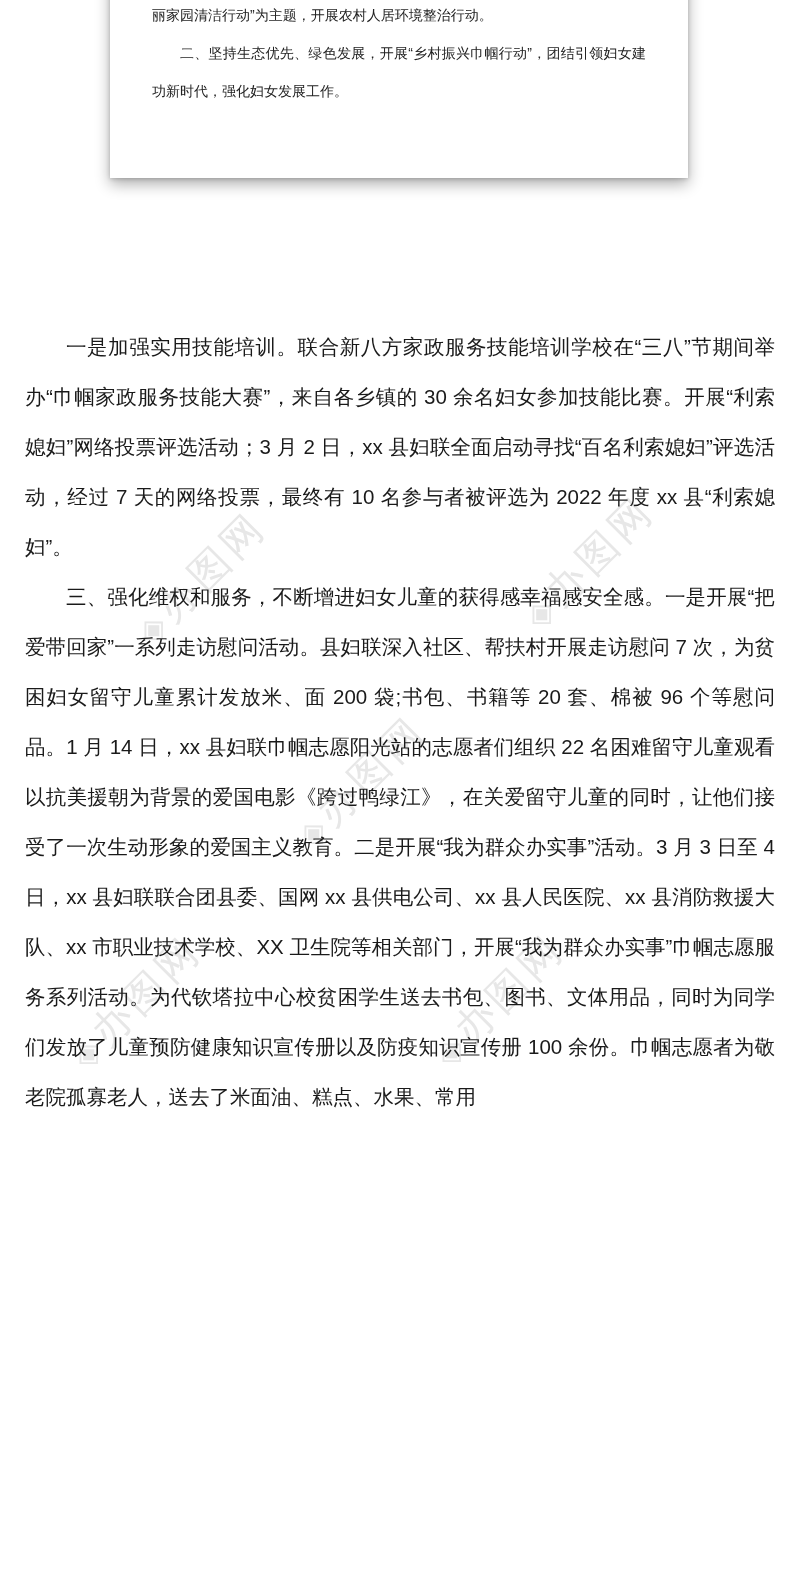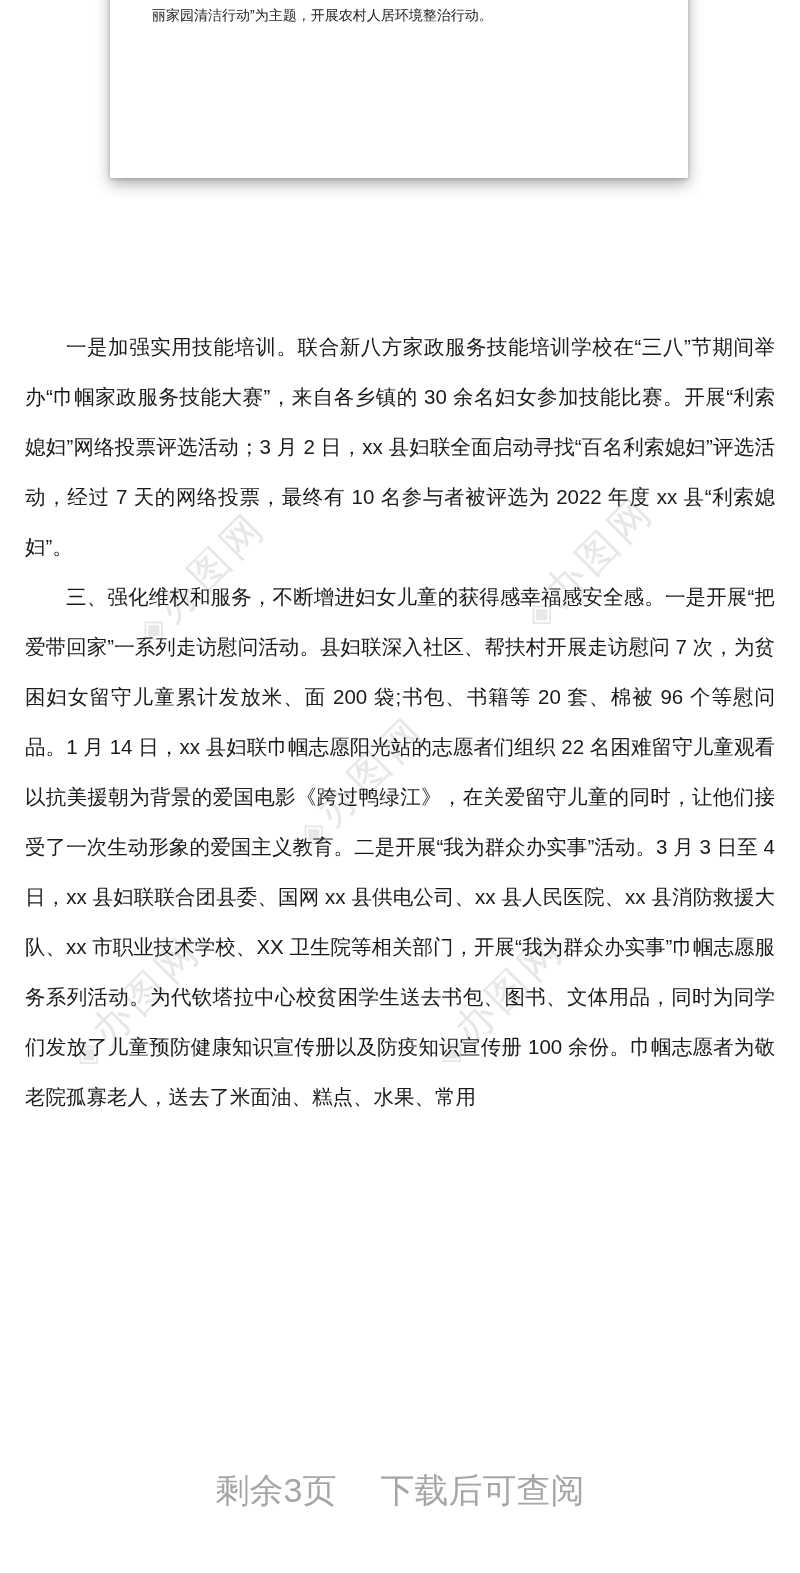--- a/index.html
+++ b/index.html
@@ -112,25 +112,22 @@
     <div class="wm" style="left:135px; top:1002px;">
       <span class="wm-logo">◈</span><span>办图网</span>
     </div>
     <div class="wm" style="left:498px; top:1000px;">
       <span class="wm-logo">◈</span><span>办图网</span>
     </div>
   </div>
 
   <div class="preview-card">
     <p>丽家园清洁行动”为主题，开展农村人居环境整治行动。</p>
+    <p class="indent">二、坚持生态优先、绿色发展，开展“乡村振兴巾帼行动”，团结引领妇女建功新时代，强化妇女发展工作。</p>
   </div>
 
   <div class="doc-body">
     <p>一是加强实用技能培训。联合新八方家政服务技能培训学校在“三八”节期间举办“巾帼家政服务技能大赛”，来自各乡镇的 30 余名妇女参加技能比赛。开展“利索媳妇”网络投票评选活动；3 月 2 日，xx 县妇联全面启动寻找“百名利索媳妇”评选活动，经过 7 天的网络投票，最终有 10 名参与者被评选为 2022 年度 xx 县“利索媳妇”。</p>
     <p>三、强化维权和服务，不断增进妇女儿童的获得感幸福感安全感。一是开展“把爱带回家”一系列走访慰问活动。县妇联深入社区、帮扶村开展走访慰问 7 次，为贫困妇女留守儿童累计发放米、面 200 袋;书包、书籍等 20 套、棉被 96 个等慰问品。1 月 14 日，xx 县妇联巾帼志愿阳光站的志愿者们组织 22 名困难留守儿童观看以抗美援朝为背景的爱国电影《跨过鸭绿江》，在关爱留守儿童的同时，让他们接受了一次生动形象的爱国主义教育。二是开展“我为群众办实事”活动。3 月 3 日至 4 日，xx 县妇联联合团县委、国网 xx 县供电公司、xx 县人民医院、xx 县消防救援大队、xx 市职业技术学校、XX 卫生院等相关部门，开展“我为群众办实事”巾帼志愿服务系列活动。为代钦塔拉中心校贫困学生送去书包、图书、文体用品，同时为同学们发放了儿童预防健康知识宣传册以及防疫知识宣传册 100 余份。巾帼志愿者为敬老院孤寡老人，送去了米面油、糕点、水果、常用</p>
   </div>
 
-  <div class="remaining-hint">
-    <span>剩余3页</span>
-    <span>下载后可查阅</span>
-  </div>
 
 </div>
 
 </body></html>

